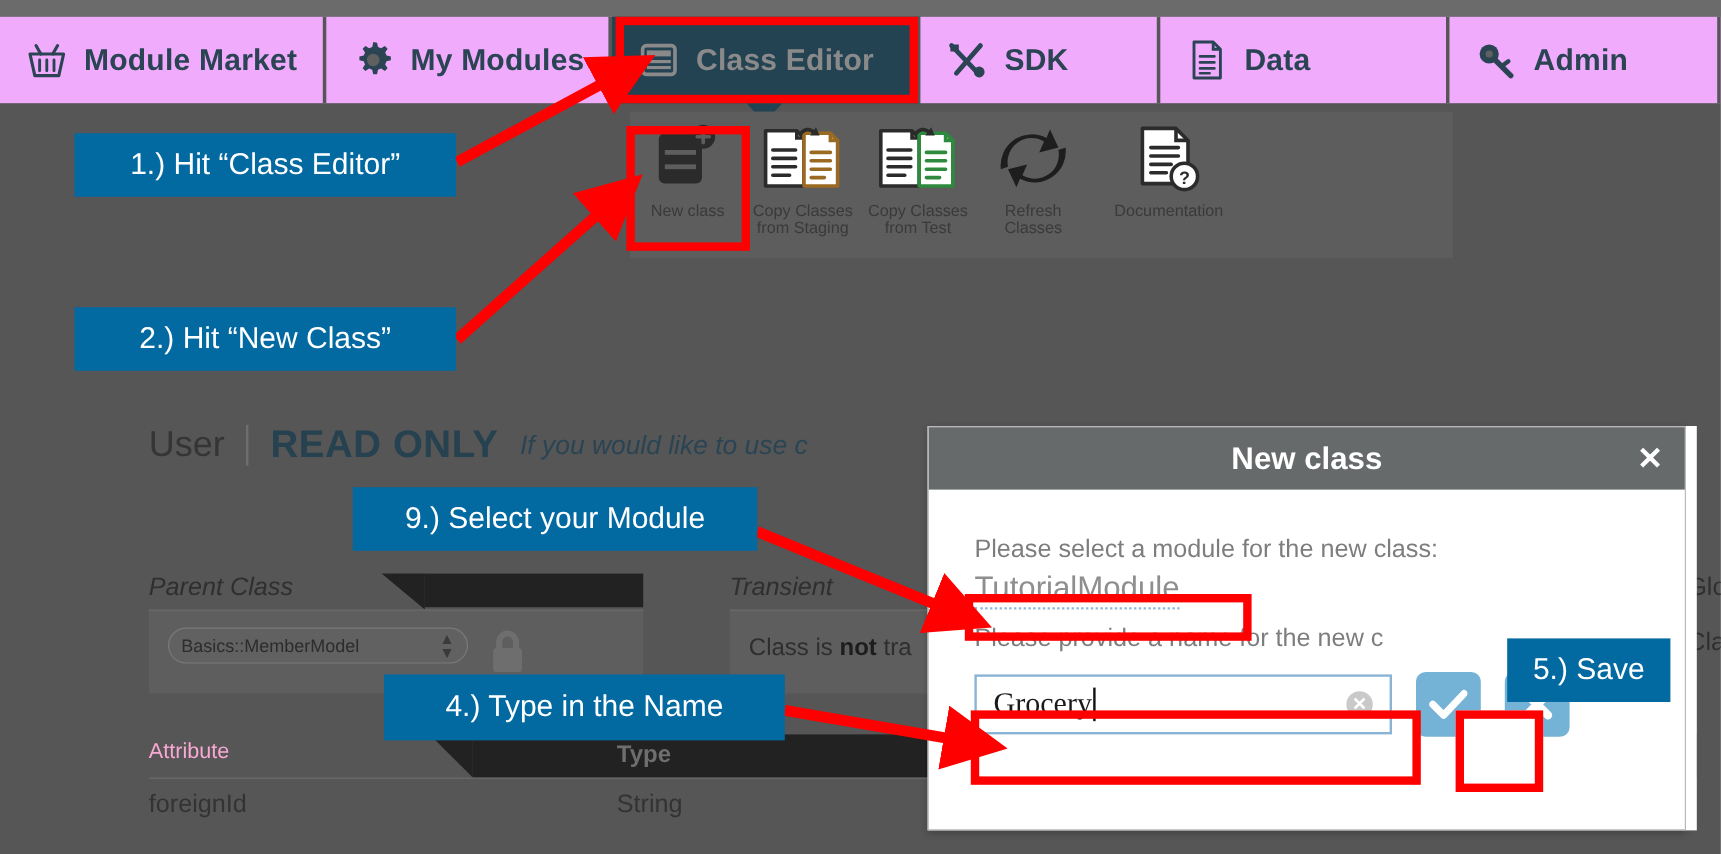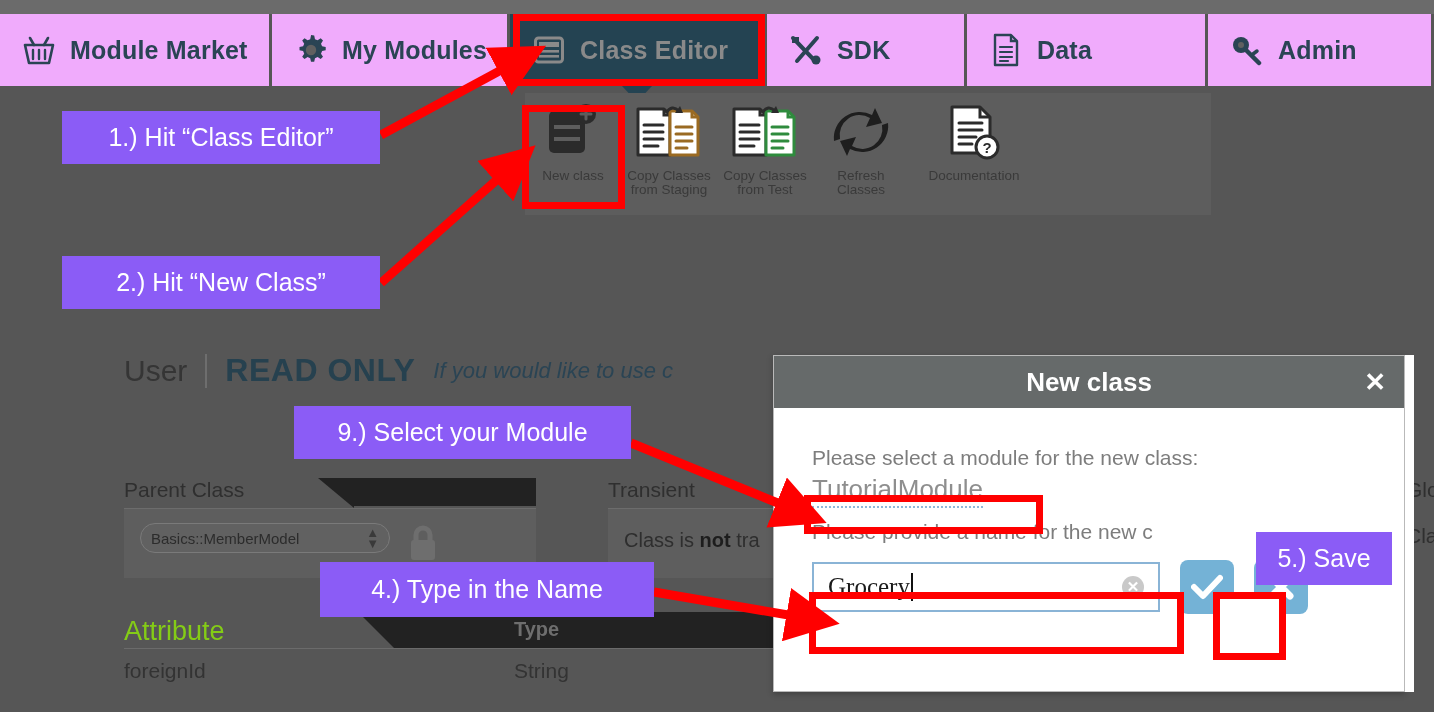--- a/index.html
+++ b/index.html
@@ -120,21 +120,21 @@
     font-size: 32px; font-weight: bold; color: #26414f; letter-spacing: .5px;
   }
   .pagehead .hint {
     font-size: 22px; font-style: italic; font-weight: normal; color: #2a4454;
     white-space: nowrap;
   }
 
   
   .panel { position: absolute; }
   .panel .ptitle {
-    font-size: 21px; color: #2f2f2f; margin-bottom: 8px;
+    font-size: 21px; color: #2f2f2f; margin-bottom: 8px; font-style: italic;
   }
   .panel .ptab {
     position: absolute; top: 0; height: 28px;
     background: #222222;
   }
   .panel .pbody {
     background: #5e5e5e;
     border-top: 1px solid #6c6c6c;
     box-sizing: border-box;
   }
@@ -158,21 +158,21 @@
 
   .transient-txt { font-size: 20px; color: #2e2e2e; }
   .transient-txt b { color: #1d1d1d; }
 
   
   .tablewrap { position: absolute; left: 124px; top: 612px; width: 1290px; }
   .tblhead {
     position: relative; height: 36px;
   }
   .tblhead .c1 {
-    position:absolute; left:0; top:4px; font-size:27px; color:#84cc16;
+    position:absolute; left:0; top:4px; font-size:18px; color:#f9a8d4;
   }
   .tblhead .darkband {
     position: absolute; left: 270px; top: 0; right: 0; height: 36px;
     background: #222222;
   }
   .tblhead .darkband:before {
     content:""; position:absolute; left:-36px; top:0; width:0; height:0;
     border-top: 36px solid #222222;
     border-left: 36px solid transparent;
   }
@@ -254,21 +254,21 @@
     display:flex; align-items:center; justify-content:center; cursor: pointer;
   }
   .okbtn, .cancelbtn {
     width: 54px; height: 54px; border-radius: 8px; background: #74b2d6;
     display: flex; align-items: center; justify-content: center; cursor: pointer;
   }
 
   
   .callout {
     position: absolute;
-    background: #8b5cf6;
+    background: #0369a1;
     color: #ffffff;
     font-size: 25px;
     display: flex;
     align-items: center;
     justify-content: center;
     padding: 0 20px;
     box-sizing: border-box;
     white-space: nowrap;
     z-index: 40;
   }

